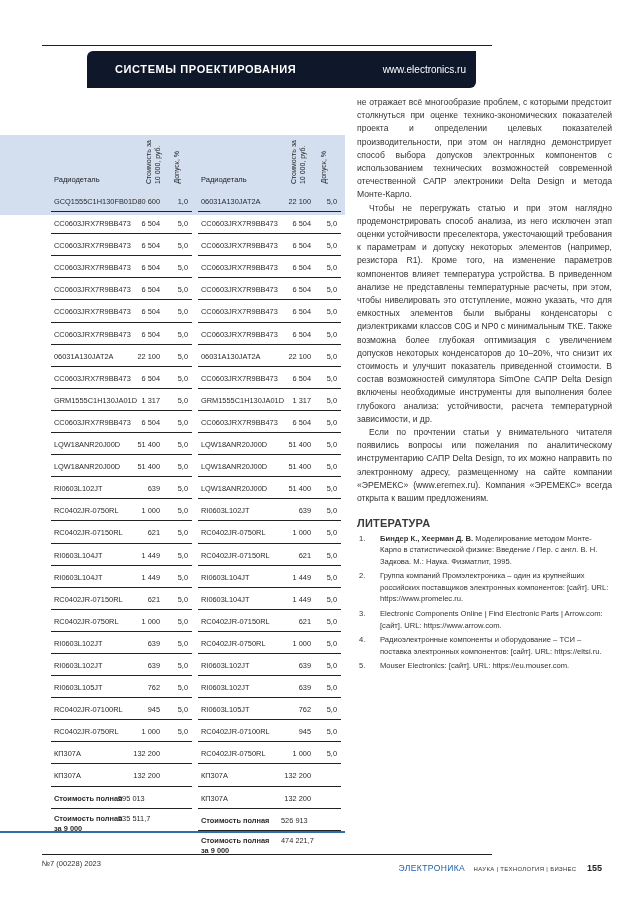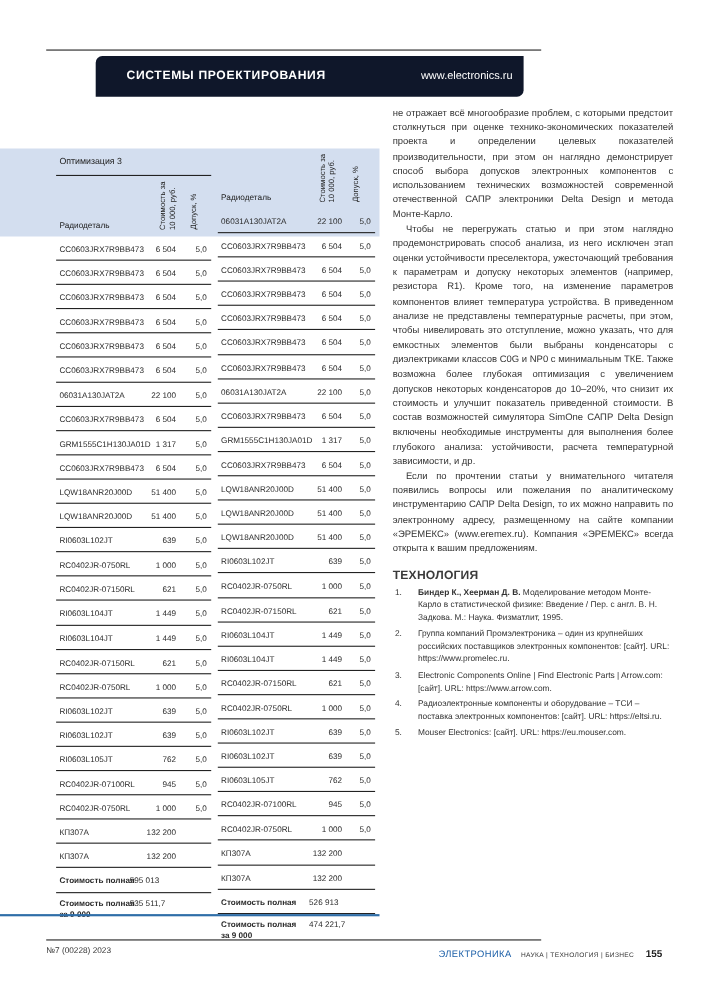--- a/index.html
+++ b/index.html
@@ -77,28 +77,32 @@
 
 <div class="top-rule"></div>
 <div class="header-band">
   <span class="section-title">СИСТЕМЫ ПРОЕКТИРОВАНИЯ</span>
   <span class="site-url">www.electronics.ru</span>
 </div>
 
 <div class="table-bg"></div>
 
 <div class="tbl-col c3">
-  <div class="opt-title">Оптимизация 3</div>
   <div class="colhdr">
     <span class="h-part">Радиодеталь</span>
     <span class="h-cost">Стоимость за
 10 000, руб.</span>
     <span class="h-tol">Допуск, %</span>
   </div>
   <div class="rows">
+      <div class="row">
+        <span class="part">GCQ1555C1H130FB01D</span>
+        <span class="cost">80 600</span>
+        <span class="tol">1,0</span>
+      </div>
       <div class="row">
         <span class="part">CC0603JRX7R9BB473</span>
         <span class="cost">6 504</span>
         <span class="tol">5,0</span>
       </div>
       <div class="row">
         <span class="part">CC0603JRX7R9BB473</span>
         <span class="cost">6 504</span>
         <span class="tol">5,0</span>
       </div>
@@ -393,21 +397,21 @@
       </div>
     </div>
 </div>
 
 <div class="table-bottom-rule"></div>
 
 <div class="text-col">
   <p>не отражает всё многообразие проблем, с которыми предстоит столкнуться при оценке технико-экономических показателей проекта и определении целевых показателей производительности, при этом он наглядно демонстрирует способ выбора допусков электронных компонентов с использованием технических возможностей современной отечественной САПР электроники Delta Design и метода Монте-Карло.</p>
   <p class="indent">Чтобы не перегружать статью и при этом наглядно продемонстрировать способ анализа, из него исключен этап оценки устойчивости преселектора, ужесточающий требования к параметрам и допуску некоторых элементов (например, резистора R1). Кроме того, на изменение параметров компонентов влияет температура устройства. В приведенном анализе не представлены температурные расчеты, при этом, чтобы нивелировать это отступление, можно указать, что для емкостных элементов были выбраны конденсаторы с диэлектриками классов C0G и NP0 с минимальным ТКЕ. Также возможна более глубокая оптимизация с увеличением допусков некоторых конденсаторов до 10–20%, что снизит их стоимость и улучшит показатель приведенной стоимости. В состав возможностей симулятора SimOne САПР Delta Design включены необходимые инструменты для выполнения более глубокого анализа: устойчивости, расчета температурной зависимости, и др.</p>
   <p class="indent">Если по прочтении статьи у внимательного читателя появились вопросы или пожелания по аналитическому инструментарию САПР Delta Design, то их можно направить по электронному адресу, размещенному на сайте компании «ЭРЕМЕКС» (www.eremex.ru). Компания «ЭРЕМЕКС» всегда открыта к вашим предложениям.</p>
-  <div class="lit-heading">ТЕХНОЛОГИЯ</div>
+  <div class="lit-heading">ЛИТЕРАТУРА</div>
   <ol class="refs">
     <li><span class="num">1.</span><b>Биндер К., Хеерман Д. В.</b><span> Моделирование методом Монте-Карло в статистической физике: Введение / Пер. с англ. В. Н. Задкова. М.: Наука. Физматлит, 1995.</span></li>
     <li><span class="num">2.</span><span>Группа компаний Промэлектроника – один из крупнейших российских поставщиков электронных компонентов: [сайт]. URL: https://www.promelec.ru.</span></li>
     <li><span class="num">3.</span><span>Electronic Components Online | Find Electronic Parts | Arrow.com: [сайт]. URL: https://www.arrow.com.</span></li>
     <li><span class="num">4.</span><span>Радиоэлектронные компоненты и оборудование – ТСИ – поставка электронных компонентов: [сайт]. URL: https://eltsi.ru.</span></li>
     <li><span class="num">5.</span><span>Mouser Electronics: [сайт]. URL: https://eu.mouser.com.</span></li>
   </ol>
 </div>
 
 <div class="footer-rule"></div>

